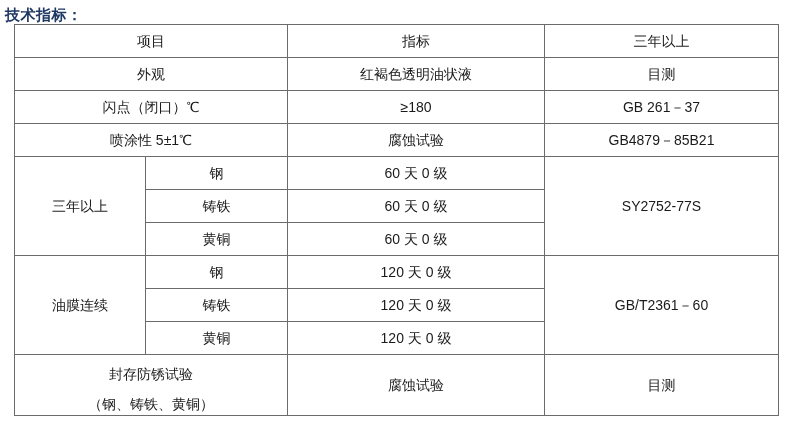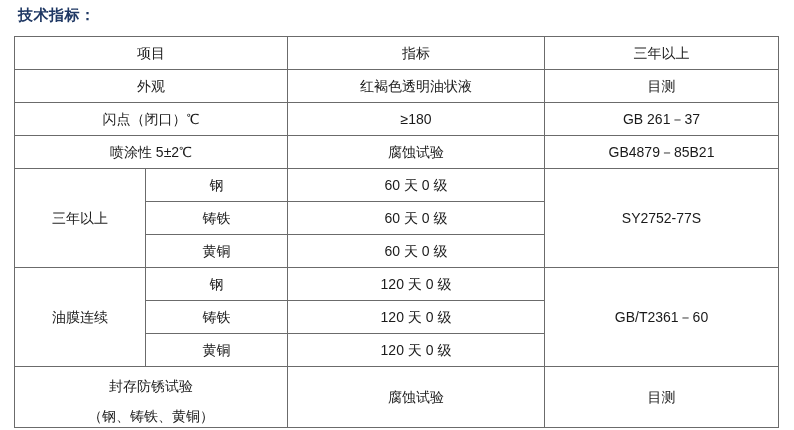--- a/index.html
+++ b/index.html
@@ -16,31 +16,31 @@
   }
   .page {
     position: relative;
     width: 794px;
     height: 430px;
     box-sizing: border-box;
     padding: 0;
   }
   .heading {
     position: absolute;
-    left: 18px;
+    left: 5px;
     top: 6px;
     font-size: 15px;
     font-weight: bold;
     color: #1f3864;
     letter-spacing: 0.5px;
   }
   table.spec {
     position: absolute;
     left: 14px;
-    top: 36px;
+    top: 24px;
     width: 764px;
     border-collapse: collapse;
     table-layout: fixed;
     font-size: 14px;
   }
   table.spec td {
     border: 1px solid #6b6b6b;
     text-align: center;
     vertical-align: middle;
     padding: 0;
@@ -86,21 +86,21 @@
         <td>目测</td>
       </tr>
 
       <tr>
         <td colspan="2">闪点（闭口）℃</td>
         <td>≥180</td>
         <td>GB 261－37</td>
       </tr>
 
       <tr>
-        <td colspan="2">喷涂性 5±2℃</td>
+        <td colspan="2">喷涂性 5±1℃</td>
         <td>腐蚀试验</td>
         <td>GB4879－85B21</td>
       </tr>
 
       <tr>
         <td rowspan="3">三年以上</td>
         <td>钢</td>
         <td>60 天   0 级</td>
         <td rowspan="3">SY2752-77S</td>
       </tr>

